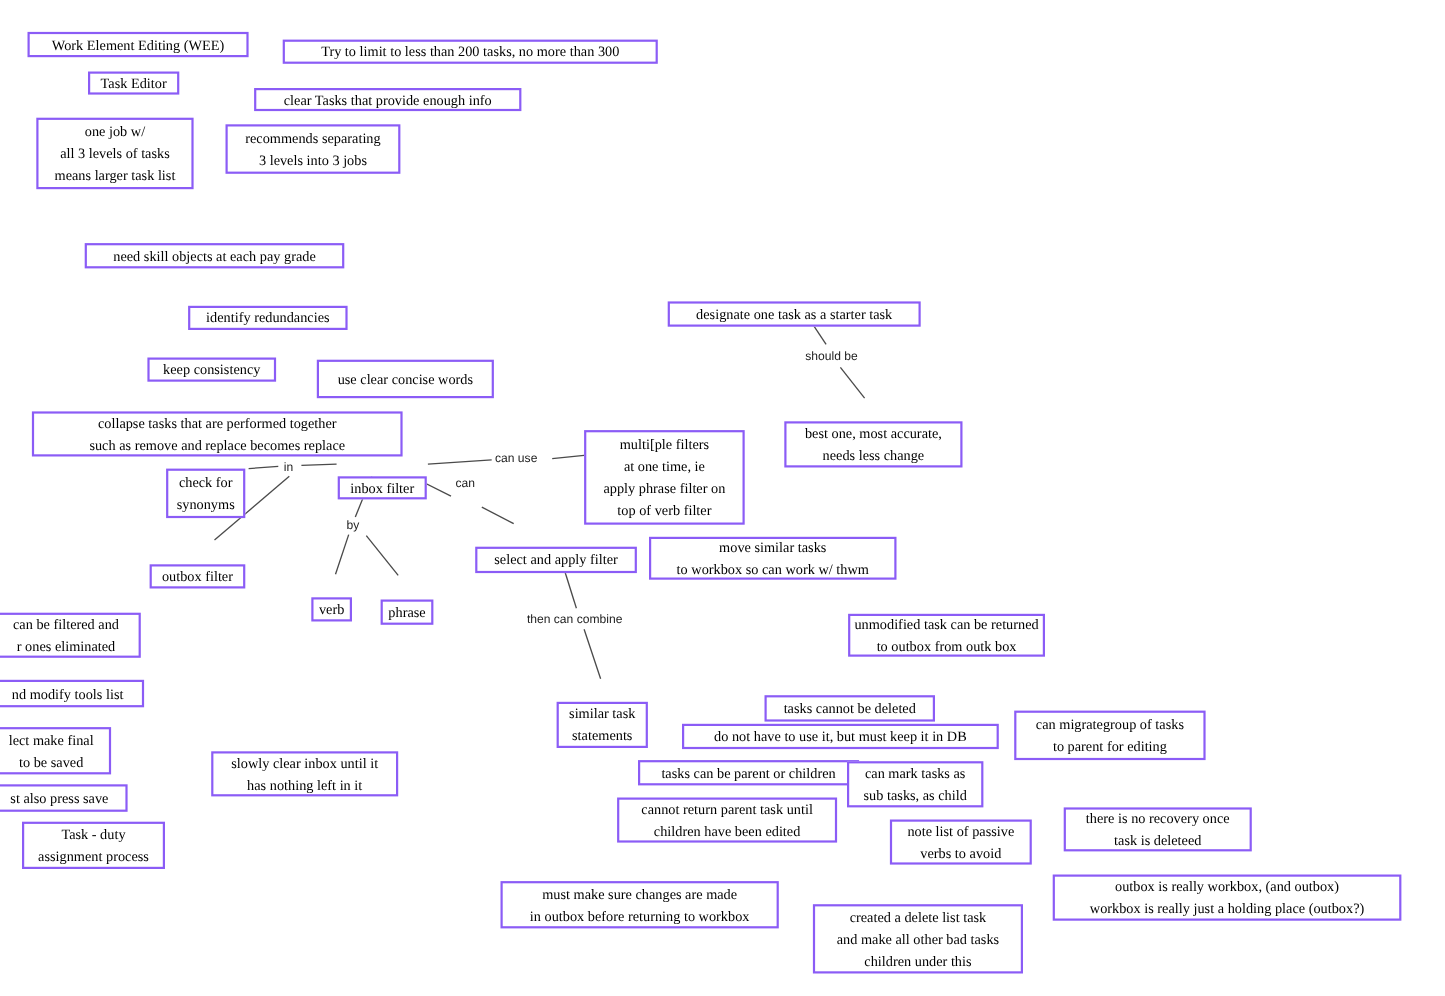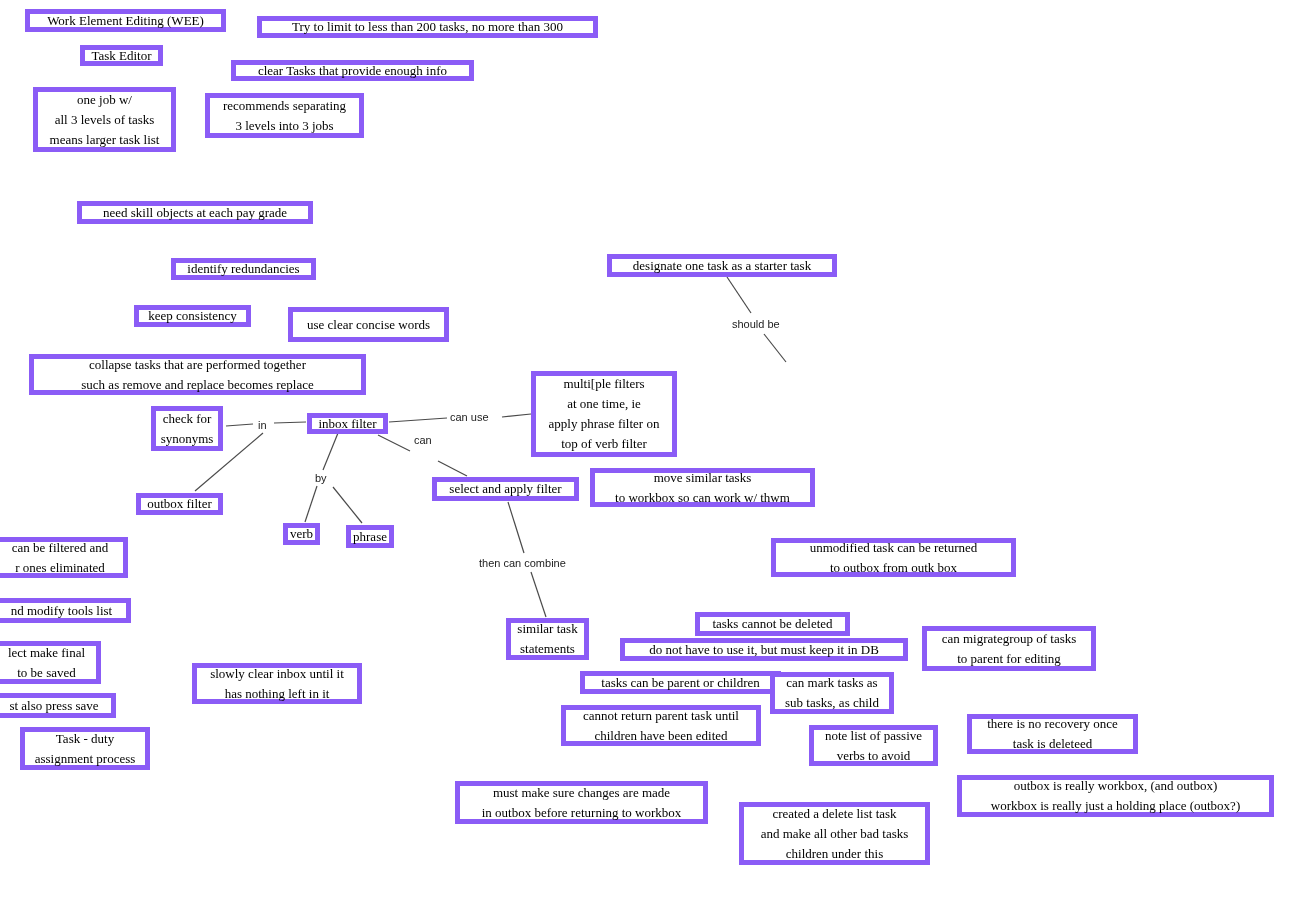--- a/index.html
+++ b/index.html
@@ -12,30 +12,31 @@
     font-family: "Liberation Serif", serif;
   }
   #connector-layer {
     position: absolute;
     left: 0; top: 0;
     width: 1314px; height: 905px;
   }
   .node {
     position: absolute;
     box-sizing: border-box;
-    border: 5px solid #8b5cf6;
+    border: 2px solid #8b5cf6;
     background: #ffffff;
     color: #000000;
     font: 13px/20px "Liberation Serif", serif;
     text-align: center;
     white-space: pre-line;
     display: flex;
     align-items: center;
     justify-content: center;
     padding: 0 3px;
+    margin-top: 20px;
   }
   .link-label {
     position: absolute;
     color: #222222;
     background: #ffffff;
     font: 11px/14px "Liberation Sans", sans-serif;
     white-space: nowrap;
   }
 </style>
 </head>
@@ -87,22 +88,24 @@
 apply phrase filter on
 top of verb filter</div>
   <div class="node" style="left:136px;top:493px;width:87px;height:22px">outbox filter</div>
   <div class="node" style="left:283px;top:523px;width:37px;height:22px">verb</div>
   <div class="node" style="left:346px;top:525px;width:48px;height:23px">phrase</div>
   <div class="node" style="left:432px;top:477px;width:147px;height:24px">select and apply filter</div>
   <div class="node" style="left:590px;top:468px;width:225px;height:39px">move similar tasks
 to workbox so can work w/ thwm</div>
 
   <div class="node" style="left:607px;top:254px;width:230px;height:23px">designate one task as a starter task</div>
+  <div class="node" style="left:713px;top:363px;width:162px;height:42px">best one, most accurate,
+needs less change</div>
 
-  <div class="node" style="left:771px;top:538px;width:245px;height:39px">unmodified task can be returned
+  <div class="node" style="left:771px;top:538px;width:179px;height:39px">unmodified task can be returned
 to outbox from outk box</div>
   <div class="node" style="left:695px;top:612px;width:155px;height:24px">tasks cannot be deleted</div>
   <div class="node" style="left:620px;top:638px;width:288px;height:23px">do not have to use it, but must keep it in DB</div>
   <div class="node" style="left:922px;top:626px;width:174px;height:45px">can migrategroup of tasks
 to parent for editing</div>
   <div class="node" style="left:580px;top:671px;width:201px;height:23px">tasks can be parent or children</div>
   <div class="node" style="left:770px;top:672px;width:124px;height:42px">can mark tasks as
 sub tasks, as child</div>
   <div class="node" style="left:561px;top:705px;width:200px;height:41px">cannot return parent task until
 children have been edited</div>

